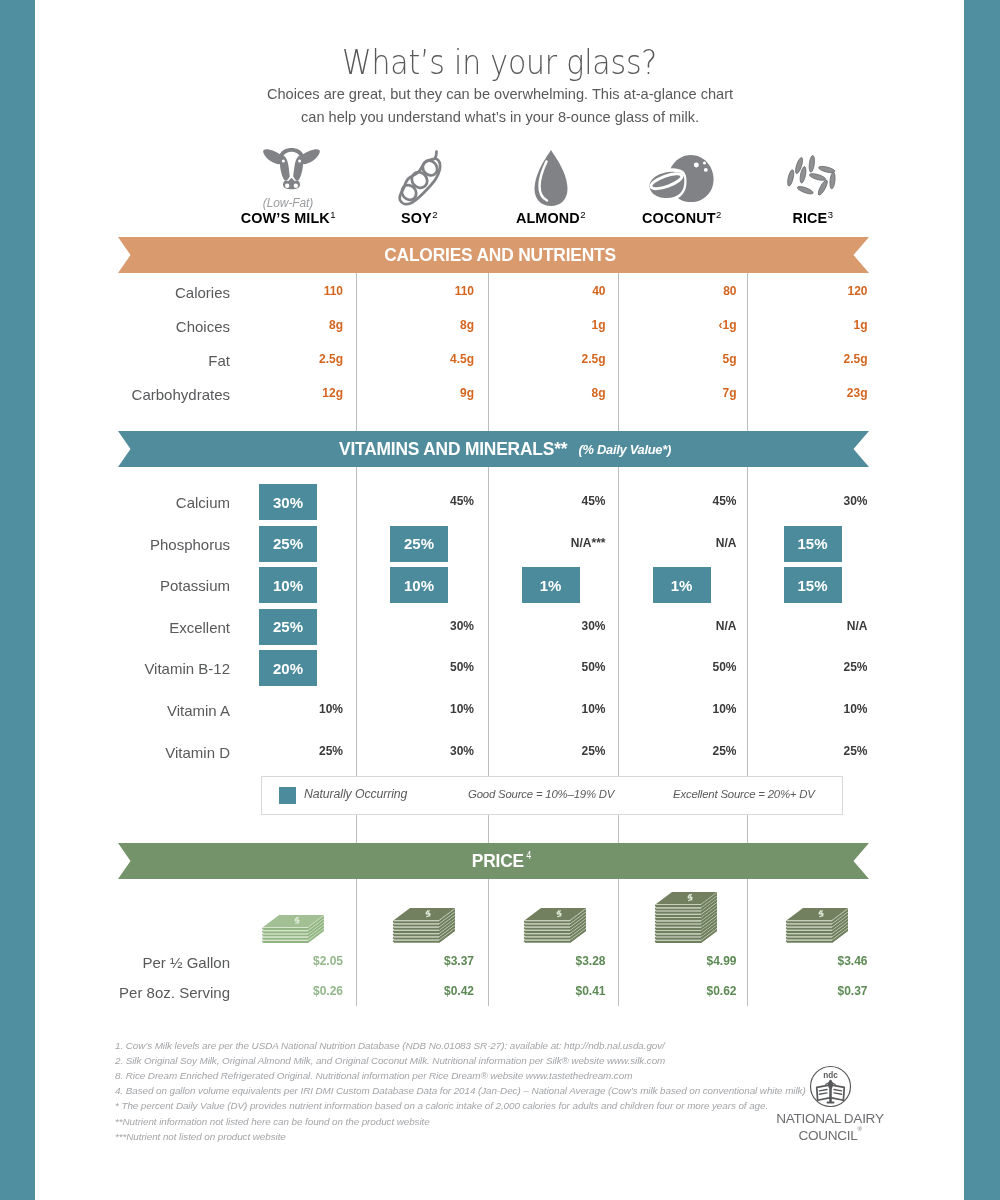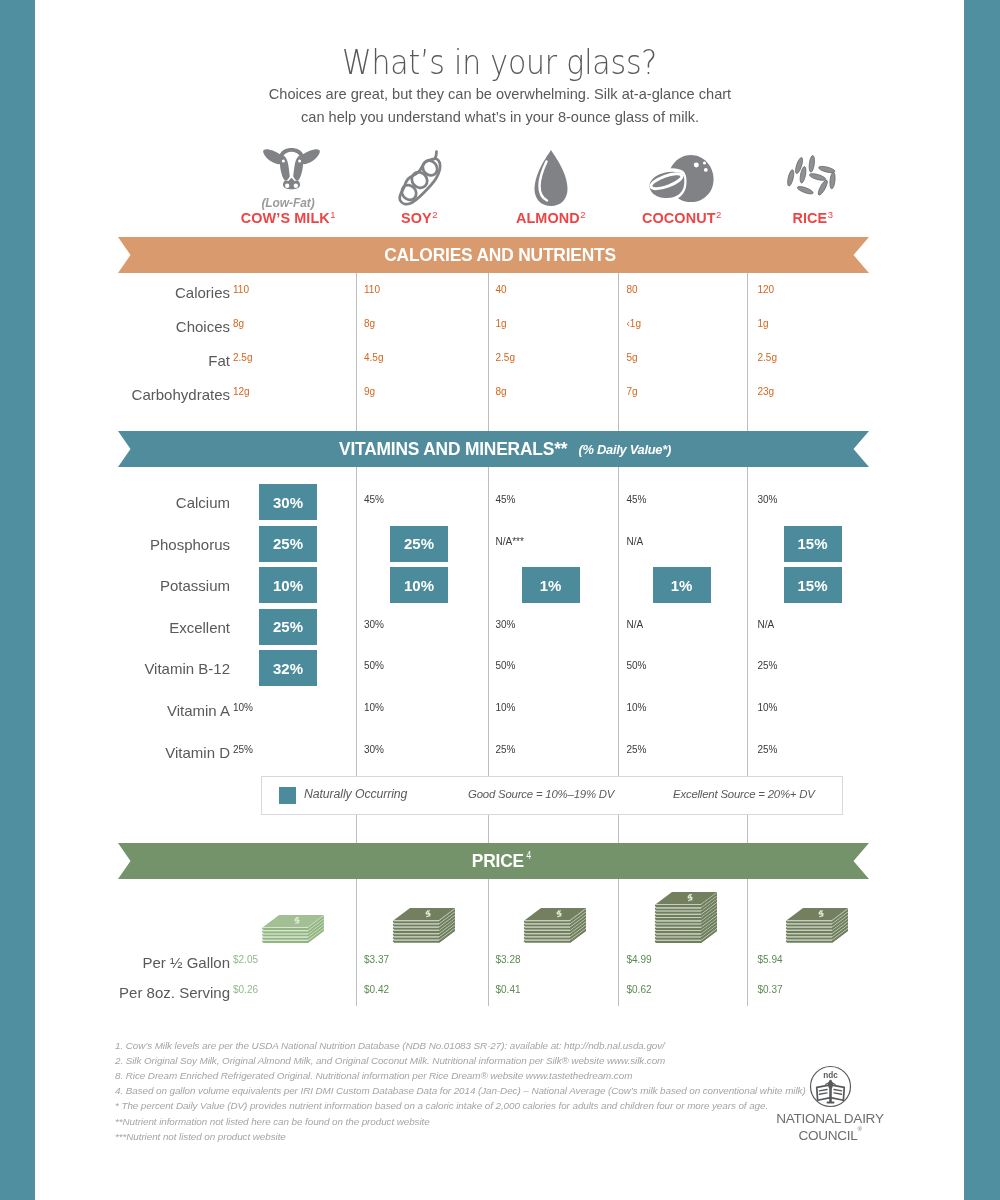--- a/index.html
+++ b/index.html
@@ -18,41 +18,41 @@
          font-family:"DejaVu Sans",sans-serif;font-weight:300;
          font-size:34.5px;color:#58595b;letter-spacing:-.2px;}
   .title > span{display:inline-block;transform:scaleX(0.868);transform-origin:center;}
   .subtitle{position:absolute;left:0;top:83px;width:1000px;text-align:center;
             font-size:14.6px;color:#58595b;line-height:22.5px;}
 
   
   .colhead{position:absolute;top:211px;width:150px;text-align:center;}
   .iconwrap{position:absolute;}
   .iconwrap svg{display:block;}
-  .colhead .pre{font-size:12px;font-style:italic;color:#9a9c9e;font-weight:700;height:13px;line-height:13px;position:absolute;top:-14px;width:150px;letter-spacing:-.1px;}
-  .colhead .nm{font-size:14.4px;font-weight:700;color:#ef4444;letter-spacing:.1px;line-height:15px;white-space:nowrap;}
+  .colhead .pre{font-size:12px;font-style:italic;color:#9a9c9e;font-weight:400;height:13px;line-height:13px;position:absolute;top:-14px;width:150px;letter-spacing:-.1px;}
+  .colhead .nm{font-size:14.4px;font-weight:700;color:#000000;letter-spacing:.1px;line-height:15px;white-space:nowrap;}
   .colhead .nm sup{font-size:9.5px;font-weight:400;vertical-align:baseline;position:relative;top:-5px;left:.5px;}
 
   
   .vrule{position:absolute;top:272px;height:734px;width:1px;background:#bcbec0;}
 
   
   .banner{position:absolute;left:117.7px;width:751px;height:36px;}
   .banner svg{position:absolute;left:0;top:0;}
   .banner .txt{position:absolute;left:7px;top:0;width:751px;height:36px;
                display:flex;align-items:center;justify-content:center;
                color:#fff;font-weight:700;font-size:19.2px;letter-spacing:-.2px;}
   .banner .txt > span,.banner .txt > sup{display:inline-block;transform:scaleX(.905);transform-origin:center;}
   .banner .txt .note{font-size:13.6px;font-style:italic;font-weight:700;margin-left:-4px;letter-spacing:-.3px;transform:scaleX(.95);}
   .banner .txt sup{font-size:10px;font-weight:400;vertical-align:baseline;position:relative;top:-6px;margin-left:-1.5px;}
 
   
   .rowlabel{position:absolute;width:200px;text-align:right;left:30px;
             font-size:15px;color:#58595b;}
-  .cell{position:absolute;width:110px;text-align:left;font-weight:400;font-size:10px;}
+  .cell{position:absolute;width:110px;text-align:right;font-weight:700;font-size:12px;}
   .cell.ora{color:#d4651f;}
   .cell.drk{color:#3a3a3c;}
   .cell.grn{color:#5c8a53;}
   .cell.grnl{color:#92b88a;}
   .hlbox{position:absolute;width:58px;height:36px;background:#4b8b9c;}
   .hlbox span{position:absolute;left:0;top:0;width:58px;height:36px;
               display:flex;align-items:center;justify-content:center;color:#fff;font-weight:700;font-size:15px;}
 
   
   .legend{position:absolute;left:261px;top:776px;width:582px;height:39px;
@@ -73,21 +73,21 @@
   .logo .tm{font-size:6px;position:relative;top:-.55em;}
 </style>
 </head>
 <body>
 
 <div id="page">
 <div class="edge l"></div>
 <div class="edge r"></div>
 <div class="title"><span>What’s in your glass?</span></div>
 <div class="subtitle">
-      <div>Choices are great, but they can be overwhelming. Silk at-a-glance chart</div>
+      <div>Choices are great, but they can be overwhelming. This at-a-glance chart</div>
       <div>can help you understand what’s in your 8-ounce glass of milk.</div>
     </div>
 <div class="vrule" style="left:356px"></div>
 <div class="vrule" style="left:488px"></div>
 <div class="vrule" style="left:618px"></div>
 <div class="vrule" style="left:747px"></div>
 <div class="colhead" style="left:213.0px">
       <div class="pre">(Low-Fat)</div>
       <div class="nm"><span>COW’S MILK</span><sup>1</sup></div>
     </div>
@@ -287,21 +287,21 @@
 <div class="rowlabel" style="top:618.8px">Excellent</div>
     <div class="hlbox" style="left:259.0px;top:608.8px">
       <span>25%</span>
     </div>
     <div class="cell drk" style="left:364.0px;top:618.8px">30%</div>
     <div class="cell drk" style="left:495.5px;top:618.8px">30%</div>
     <div class="cell drk" style="left:626.5px;top:618.8px">N/A</div>
     <div class="cell drk" style="left:757.5px;top:618.8px">N/A</div>
 <div class="rowlabel" style="top:660.4px">Vitamin B-12</div>
     <div class="hlbox" style="left:259.0px;top:650.4px">
-      <span>32%</span>
+      <span>20%</span>
     </div>
     <div class="cell drk" style="left:364.0px;top:660.4px">50%</div>
     <div class="cell drk" style="left:495.5px;top:660.4px">50%</div>
     <div class="cell drk" style="left:626.5px;top:660.4px">50%</div>
     <div class="cell drk" style="left:757.5px;top:660.4px">25%</div>
 <div class="rowlabel" style="top:702.0px">Vitamin A</div>
     <div class="cell drk" style="left:233.0px;top:702.0px">10%</div>
     <div class="cell drk" style="left:364.0px;top:702.0px">10%</div>
     <div class="cell drk" style="left:495.5px;top:702.0px">10%</div>
     <div class="cell drk" style="left:626.5px;top:702.0px">10%</div>
@@ -479,21 +479,21 @@
         <g transform="translate(37.7,7.3) rotate(-32) scale(0.54,0.40)" fill="none" stroke="#dde8d6" stroke-width="3.0" stroke-linecap="round">
           <path d="M3.6,-4.6 q-4.8,-2.6 -7.0,0.6 q-1.8,2.7 2.0,3.8 q4.0,1.2 2.2,4.0 q-2.0,2.8 -6.8,0.6"></path>
           <path d="M0.8,-7.2 l-1.6,14.4" stroke-width="2.3"></path>
         </g>
       </svg></div>
 <div class="rowlabel" style="top:954px">Per ½ Gallon</div>
     <div class="cell grnl" style="left:233.0px;top:954px">$2.05</div>
     <div class="cell grn" style="left:364.0px;top:954px">$3.37</div>
     <div class="cell grn" style="left:495.5px;top:954px">$3.28</div>
     <div class="cell grn" style="left:626.5px;top:954px">$4.99</div>
-    <div class="cell grn" style="left:757.5px;top:954px">$5.94</div>
+    <div class="cell grn" style="left:757.5px;top:954px">$3.46</div>
 <div class="rowlabel" style="top:984px">Per 8oz. Serving</div>
     <div class="cell grnl" style="left:233.0px;top:984px">$0.26</div>
     <div class="cell grn" style="left:364.0px;top:984px">$0.42</div>
     <div class="cell grn" style="left:495.5px;top:984px">$0.41</div>
     <div class="cell grn" style="left:626.5px;top:984px">$0.62</div>
     <div class="cell grn" style="left:757.5px;top:984px">$0.37</div>
 <div class="fn" style="top:1040.0px">1. Cow’s Milk levels are per the USDA National Nutrition Database (NDB No.01083 SR-27): available at: http://ndb.nal.usda.gov/</div>
 <div class="fn" style="top:1055.1px">2. Silk Original Soy Milk, Original Almond Milk, and Original Coconut Milk. Nutritional information per Silk® website www.silk.com</div>
 <div class="fn" style="top:1070.2px">8. Rice Dream Enriched Refrigerated Original. Nutritional information per Rice Dream® website www.tastethedream.com</div>
 <div class="fn" style="top:1085.3px">4. Based on gallon volume equivalents per IRI DMI Custom Database Data for 2014 (Jan-Dec) – National Average (Cow’s milk based on conventional white milk)</div>

